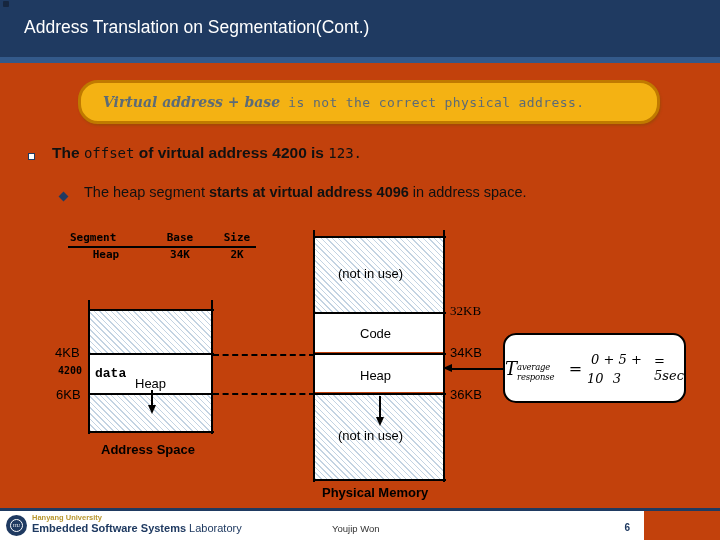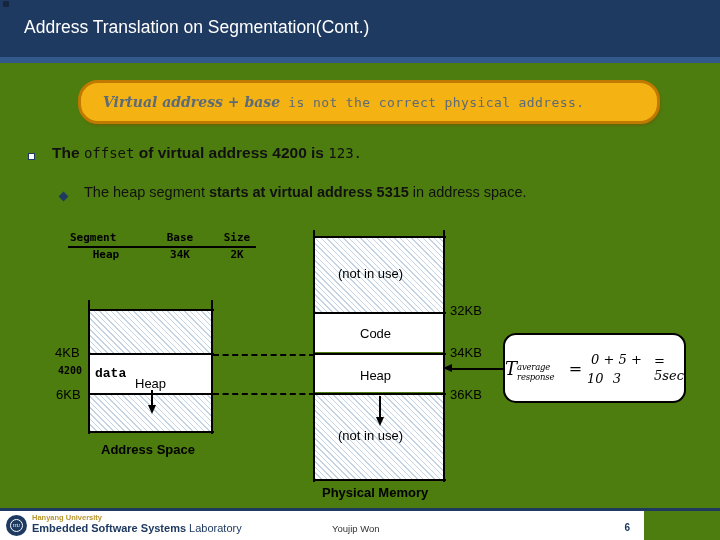--- a/index.html
+++ b/index.html
@@ -4,21 +4,21 @@
 <title>Address Translation on Segmentation</title>
 <style>
   html,body{margin:0;padding:0;}
   body{
     width:720px;height:540px;
     background:#ffffff;
     font-family:"Liberation Sans", sans-serif;
     overflow:hidden;
     position:relative;
   }
-  #slide{position:relative;width:720px;height:540px;overflow:hidden;background:#4d7c0f;}
+  #slide{position:relative;width:720px;height:540px;overflow:hidden;background:#c2410c;}
 
   
   .header-bar{
     position:absolute;left:0;top:0;width:720px;height:57px;
     background:#1f3a61;
   }
   .header-strip{
     position:absolute;left:0;top:57px;width:720px;height:6px;
     background:#33598a;
   }
@@ -190,21 +190,21 @@
     <div class="callout-text"><span class="em">Virtual address + base</span><span> is not the correct physical address.</span></div>
   </div>
 
   <div class="bullet1">
     <span class="sq"></span>
     <span class="txt"><span>The </span><span class="mono">offset</span><span> of virtual address 4200 is </span><span class="mono">123</span><span class="mono">.</span></span>
   </div>
 
   <div class="bullet2">
     <span class="dia"></span>
-    <span class="txt"><span>The heap segment </span><span class="b">starts at virtual address 5315</span><span> in address space.</span></span>
+    <span class="txt"><span>The heap segment </span><span class="b">starts at virtual address 4096</span><span> in address space.</span></span>
   </div>
 
   <div class="seg-table">
     <div class="row r0">
       <span class="c-seg">Segment</span>
       <span class="c-base">Base</span>
       <span class="c-size">Size</span>
       <span class="rule"></span>
     </div>
     <div class="row r1">
@@ -255,21 +255,21 @@
     <div class="hline" style="left:313px;top:393px;width:133px;"></div>
     <div class="hline" style="left:313px;top:479px;width:133px;"></div>
 
     <span class="lbl" style="left:338px;top:266px;">(not in use)</span>
     <span class="lbl" style="left:360px;top:326px;">Code</span>
     <span class="lbl" style="left:360px;top:368px;">Heap</span>
     <span class="lbl" style="left:338px;top:428px;">(not in use)</span>
 
     <div class="arrow-down" style="left:379px;top:396px;height:22px;"></div>
 
-    <span class="lbl" style="left:450px;top:303px;">32KB</span>
+    <span class="lbl" style="left:450px;top:303px;font-family:Liberation Serif, serif;">32KB</span>
     <span class="lbl" style="left:450px;top:345px;">34KB</span>
     <span class="lbl" style="left:450px;top:387px;">36KB</span>
 
     <span class="lbl lbl-b" style="left:322px;top:485px;font-size:13px;">Physical Memory</span>
   </div>
 
   <div class="dashline" style="left:213px;top:354px;width:102px;"></div>
   <div class="dashline" style="left:213px;top:393px;width:102px;"></div>
 
   <div class="arrow-left" style="left:452px;top:368px;width:52px;"></div>

